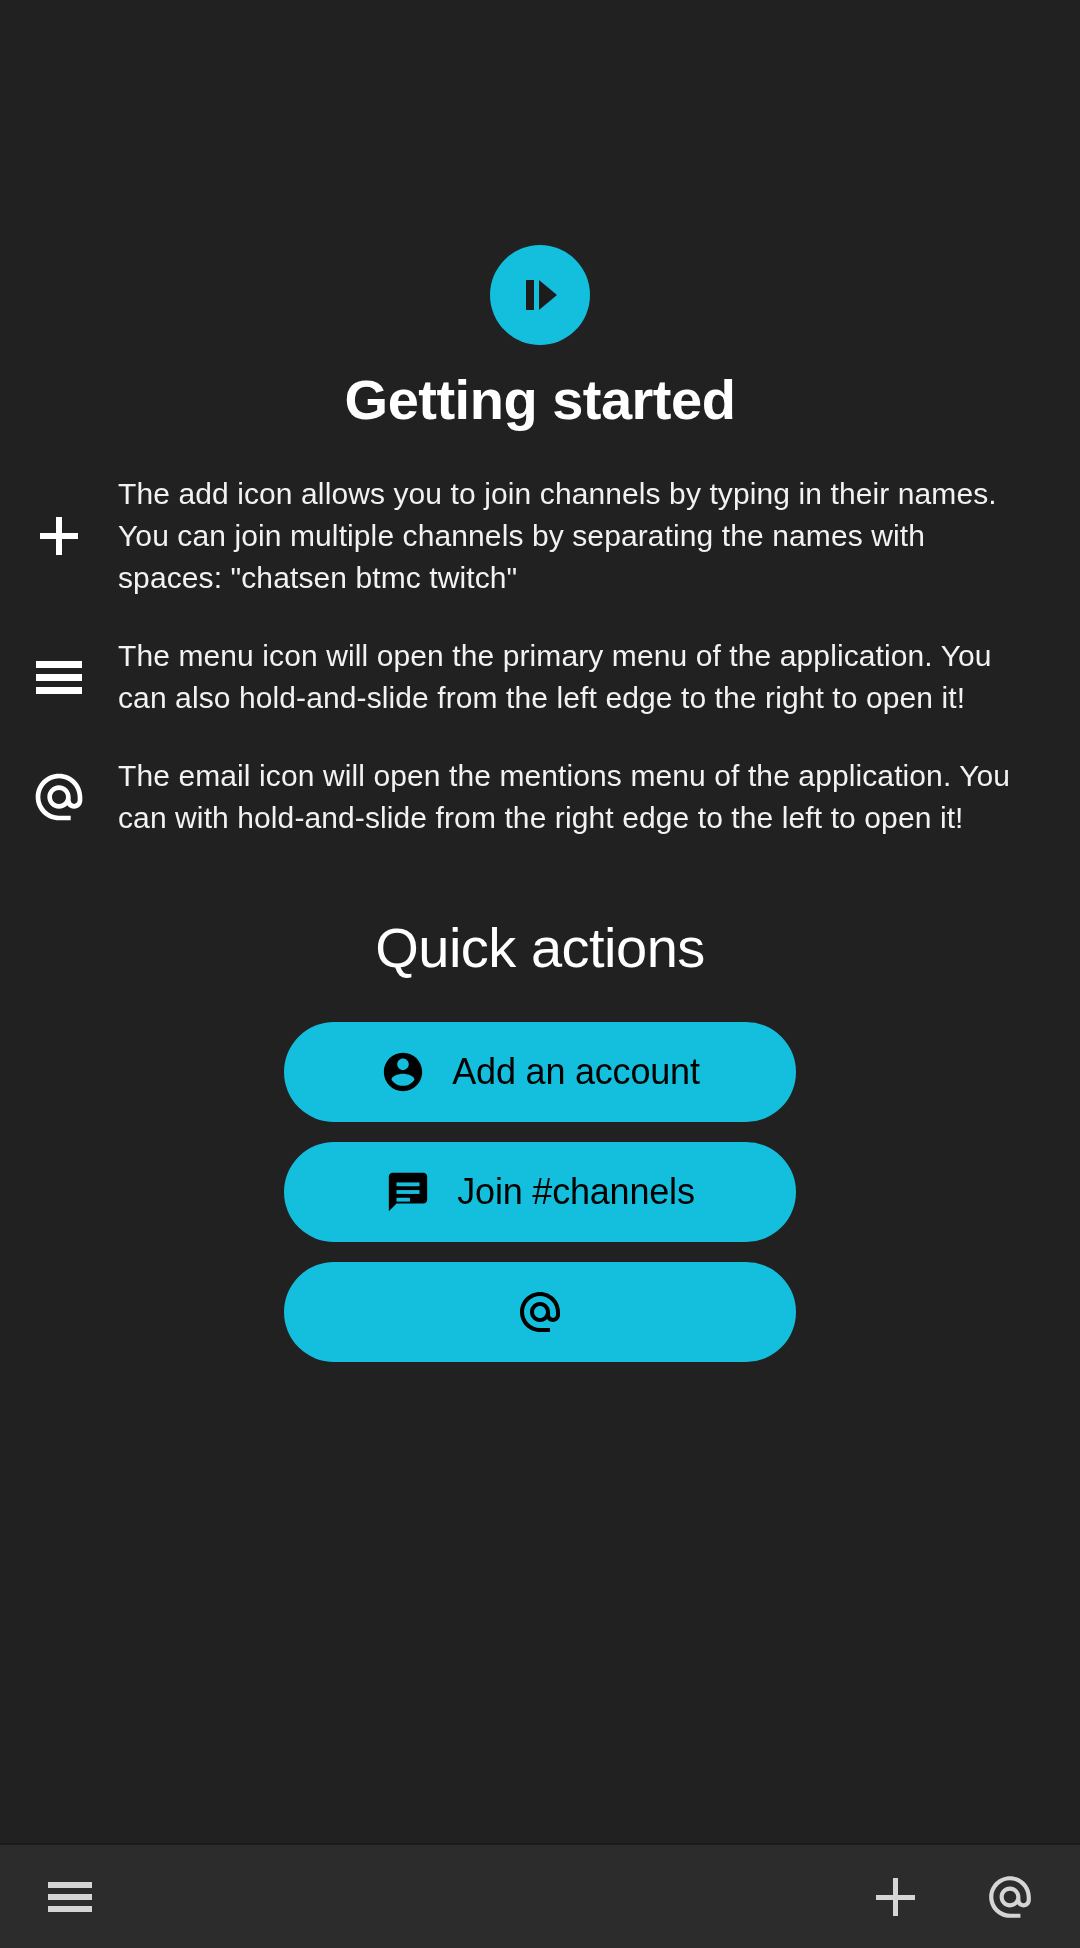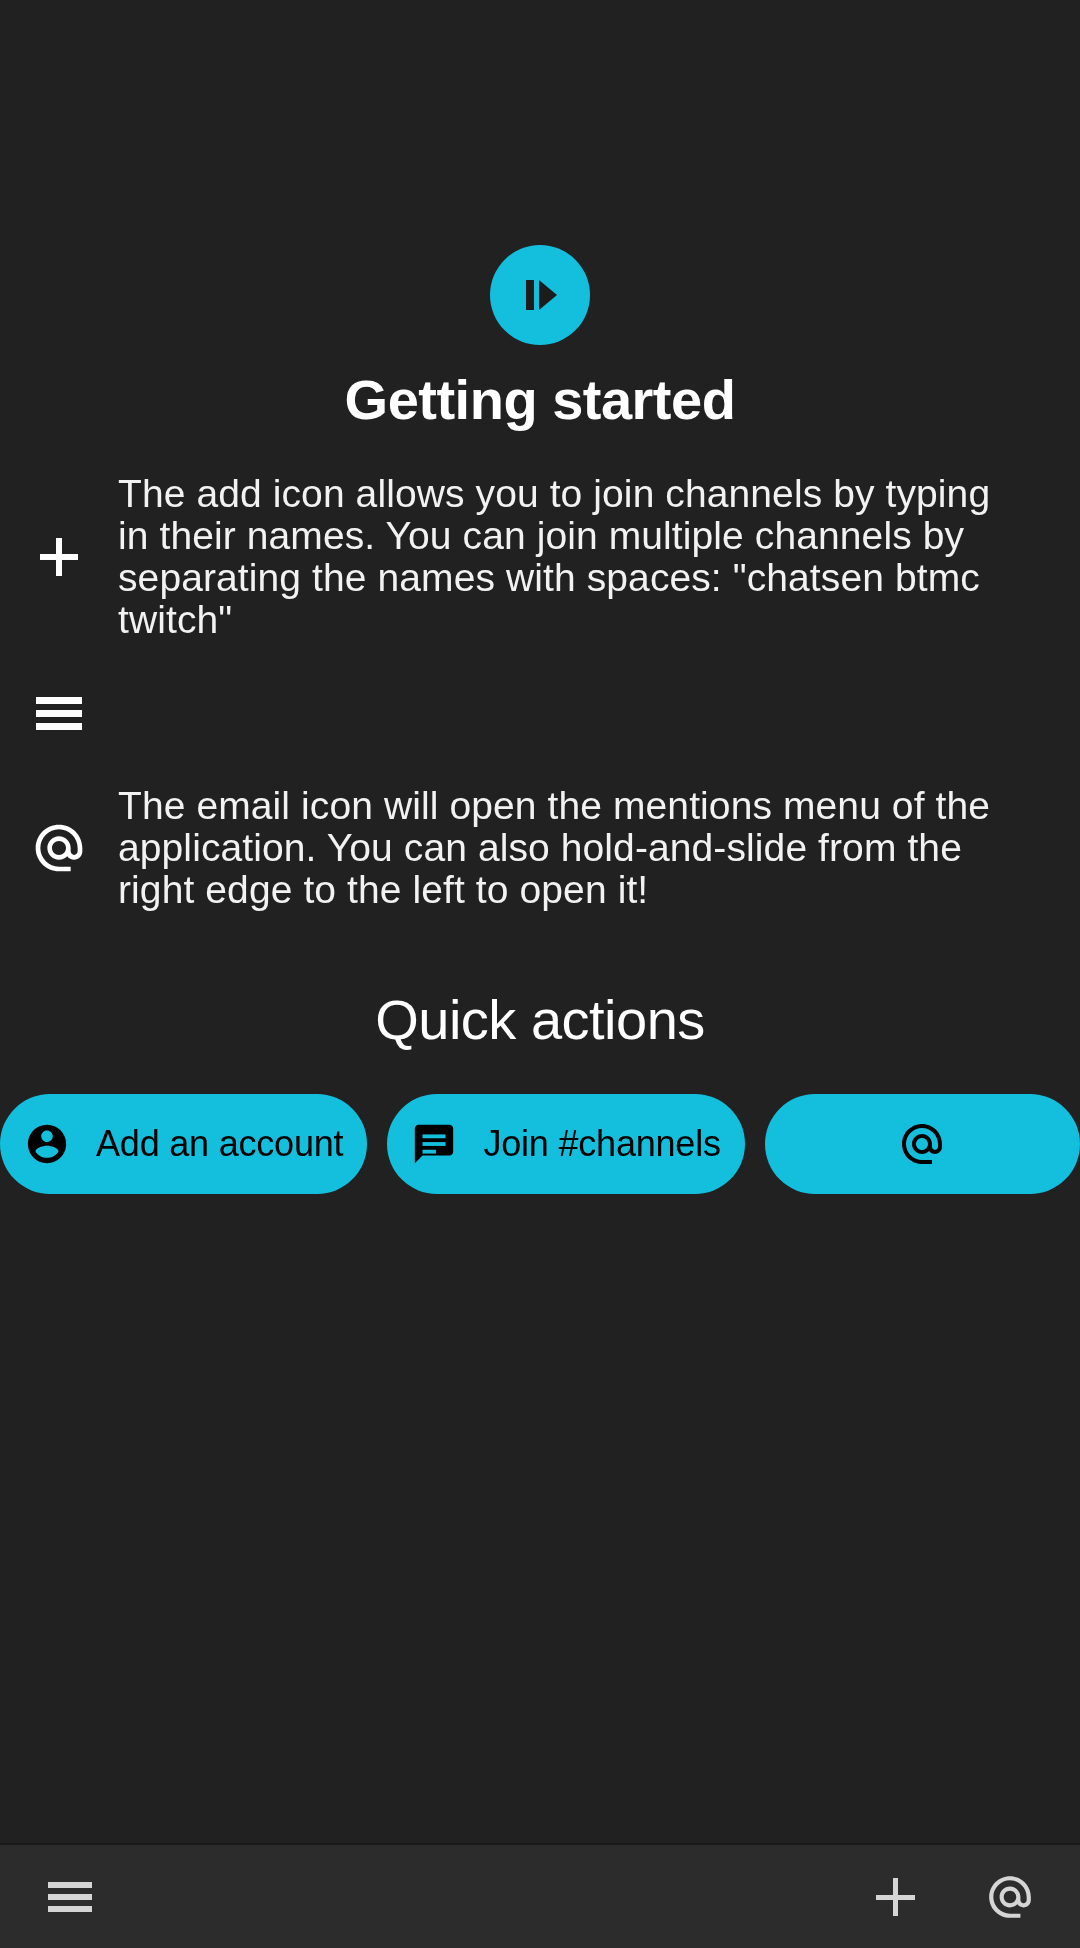--- a/index.html
+++ b/index.html
@@ -87,31 +87,32 @@
     display: flex;
     align-items: center;
     justify-content: center;
     color: #FFFFFF;
   }
   .tip-icon svg { display: block; }
 
   .tip-text {
     flex: 1 1 auto;
     color: #F2F2F2;
-    font-size: 39px;
+    font-size: 30px;
     line-height: 42px;
     font-weight: 400;
     padding-right: 24px;
     letter-spacing: 0.1px;
   }
 
   
   .actions {
     margin-top: 44px;
     display: flex;
+    flex-direction: column;
     align-items: center;
     gap: 20px;
   }
 
   .action-btn {
     width: 512px;
     height: 100px;
     border: none;
     border-radius: 50px;
     background: #13BFDC;
@@ -206,29 +207,30 @@
       </div>
 
       <div class="tip">
         <div class="tip-icon">
           <svg width="54" height="44" viewBox="0 0 54 44" aria-hidden="true">
             <rect x="4" y="6" width="46" height="7" fill="currentColor"></rect>
             <rect x="4" y="19" width="46" height="7" fill="currentColor"></rect>
             <rect x="4" y="32" width="46" height="7" fill="currentColor"></rect>
           </svg>
         </div>
+        <div class="tip-text">The menu icon will open the primary menu of the application. You can also hold-and-slide from the left edge to the right to open it!</div>
       </div>
 
       <div class="tip">
         <div class="tip-icon">
           <svg width="56" height="56" viewBox="0 0 24 24" aria-hidden="true">
             <path fill="currentColor" d="M12 2C6.48 2 2 6.48 2 12s4.48 10 10 10h5v-2h-5c-4.34 0-8-3.66-8-8s3.66-8 8-8 8 3.66 8 8v1.43c0 .79-.71 1.57-1.5 1.57s-1.5-.78-1.5-1.57V12c0-2.76-2.24-5-5-5s-5 2.24-5 5 2.24 5 5 5c1.38 0 2.64-.56 3.54-1.47.65.89 1.77 1.47 2.96 1.47 1.97 0 3.5-1.6 3.5-3.57V12c0-5.52-4.48-10-10-10zm0 13c-1.66 0-3-1.34-3-3s1.34-3 3-3 3 1.34 3 3-1.34 3-3 3z"></path>
           </svg>
         </div>
-        <div class="tip-text">The email icon will open the mentions menu of the application. You can also hold-and-slide from the right edge to the left to open it!</div>
+        <div class="tip-text">The email icon will open the mentions menu of the application. You can with hold-and-slide from the right edge to the left to open it!</div>
       </div>
 
     </div>
 
     <div class="section-title">Quick actions</div>
 
     <div class="actions">
 
       <button class="action-btn">
         <span class="btn-icon">

